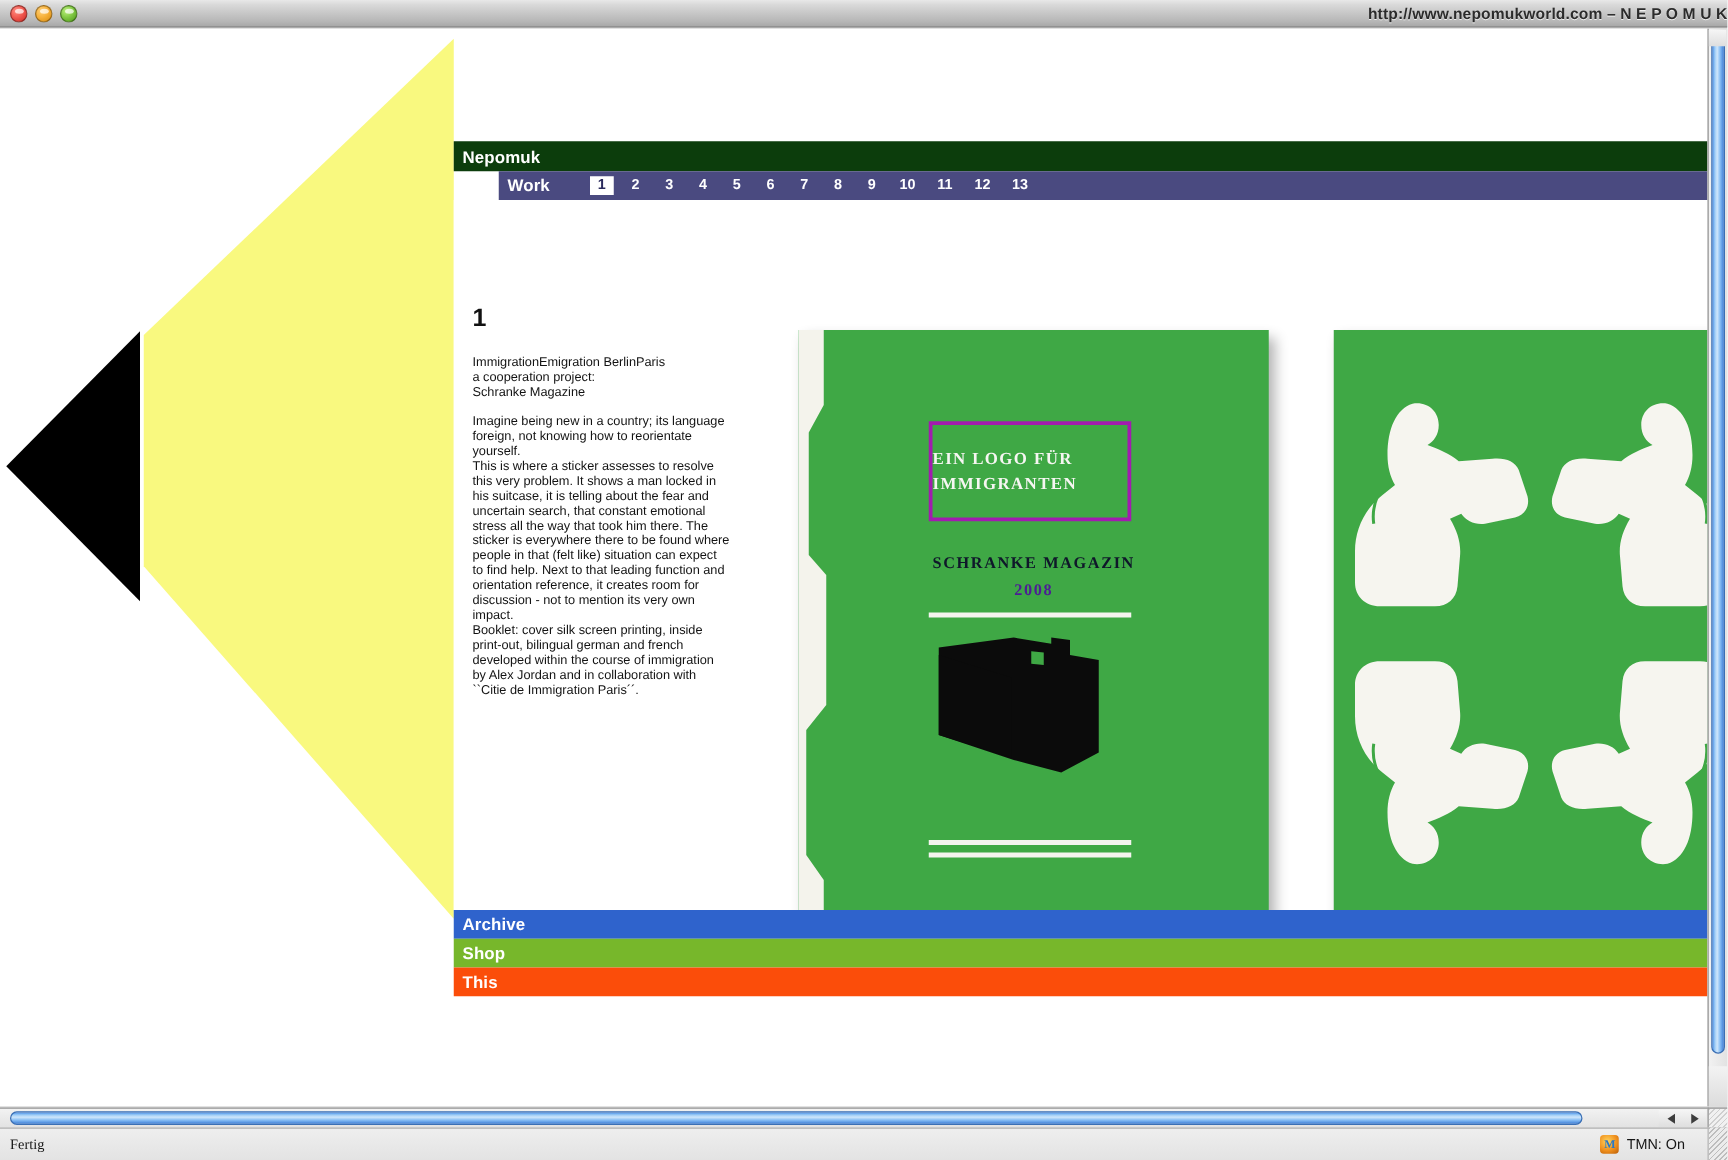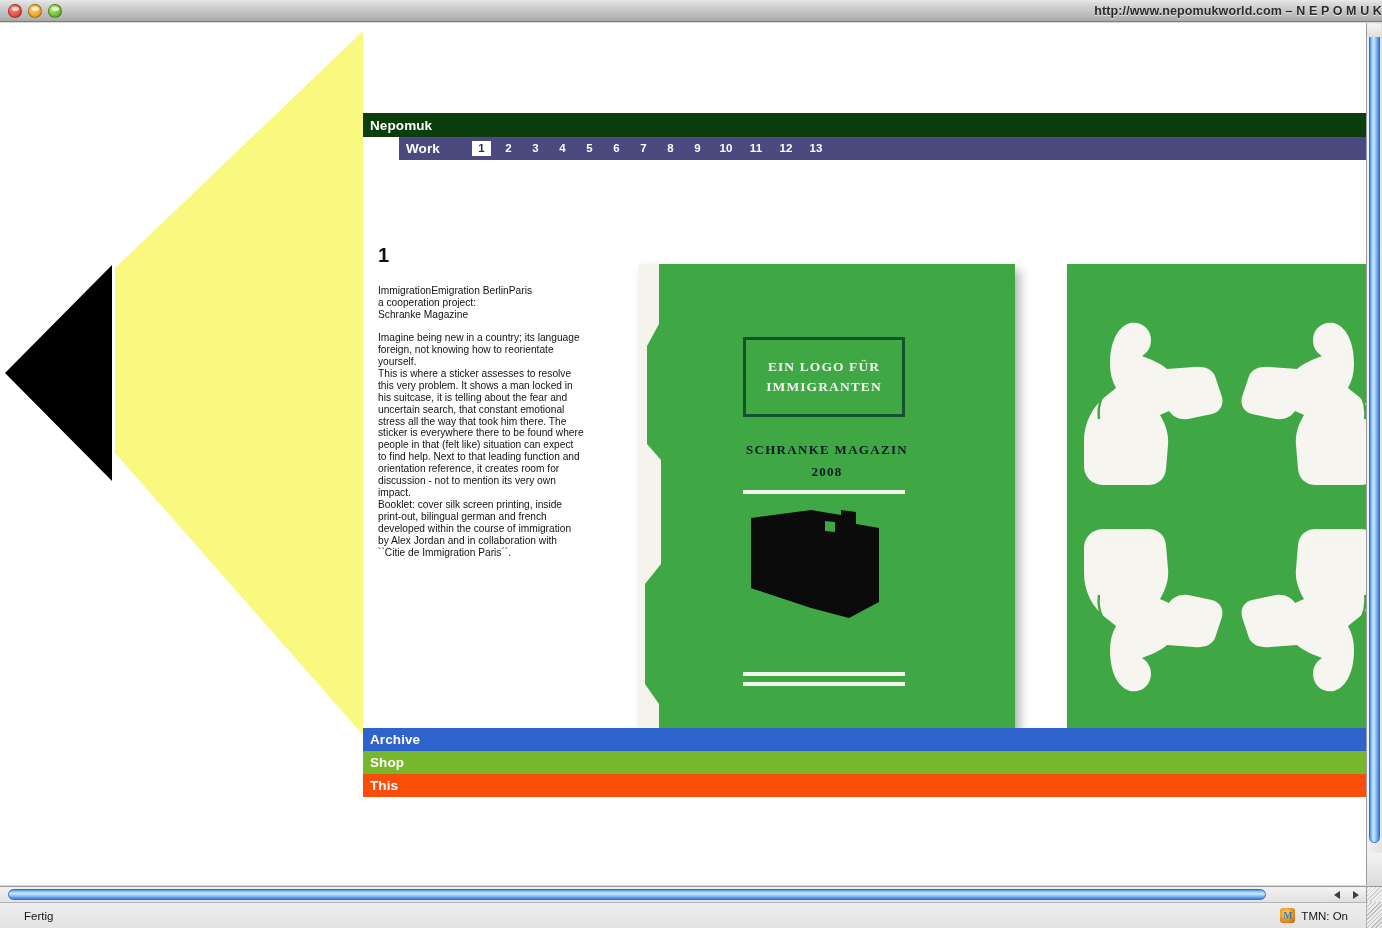--- a/index.html
+++ b/index.html
@@ -189,24 +189,24 @@
   .spine {
     position: absolute;
     left: 0; top: 0;
     width: 34px; height: 487px;
   }
 
   .cover-box {
     position: absolute;
     left: 104px; top: 73px;
     width: 162px; height: 80px;
-    border: 3px solid #14532d;
+    border: 3px solid #a21caf;
     display: flex;
     flex-direction: column;
-    align-items: center;
+    align-items: flex-start;
     justify-content: center;
   }
   .cover-box span {
     font-family: "Liberation Serif", serif;
     font-size: 13.5px;
     font-weight: bold;
     color: #f6f6f2;
     letter-spacing: 1.1px;
     line-height: 20px;
   }
@@ -222,21 +222,21 @@
     letter-spacing: 1.3px;
   }
   .cover-year {
     position: absolute;
     left: 0; top: 200px;
     width: 376px;
     text-align: center;
     font-family: "Liberation Serif", serif;
     font-size: 13px;
     font-weight: bold;
-    color: #0f172a;
+    color: #4c1d95;
     letter-spacing: 1.3px;
   }
   .rule-top {
     position: absolute;
     left: 104px; top: 226px;
     width: 162px; height: 4px;
     background: #f4f4ef;
   }
   .case-svg {
     position: absolute;
@@ -344,21 +344,21 @@
     position: absolute;
     left: 0; bottom: 0;
     width: 1382px; height: 26px;
     background: linear-gradient(to bottom, #eeeeee, #e3e3e3);
     border-top: 1px solid #b5b5b5;
     display: flex;
     align-items: center;
     font-size: 11.5px;
     color: #161616;
   }
-  .status-left { margin-left: 24px; }
+  .status-left { margin-left: 8px; font-family: Liberation Serif, serif; }
   .status-right {
     margin-left: auto;
     margin-right: 34px;
     display: flex;
     align-items: center;
     gap: 6px;
   }
   .tmn-icon {
     width: 15px; height: 15px;
     border-radius: 3px;

